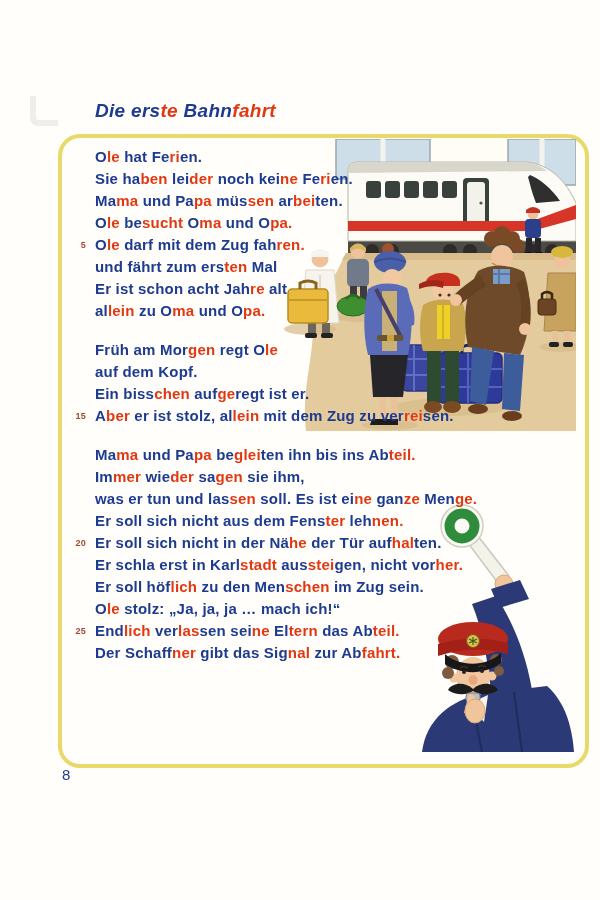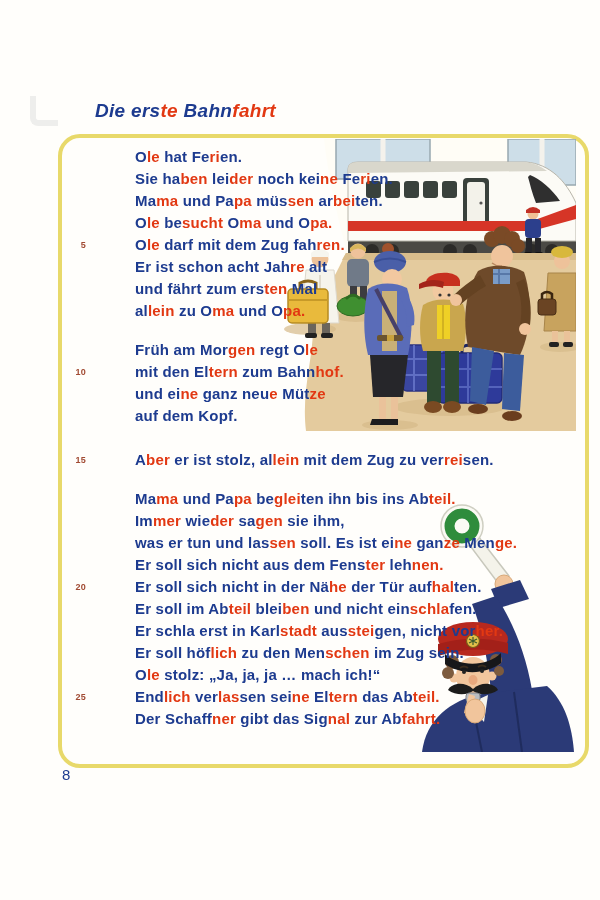--- a/index.html
+++ b/index.html
@@ -8,21 +8,21 @@
   .scan-artifact{position:absolute;left:30px;top:96px;width:22px;height:24px;
         border-left:6px solid #ececea;border-bottom:6px solid #ececea;
         border-bottom-left-radius:8px;opacity:.85;}
   .title{position:absolute;left:95px;top:100px;font-size:19px;font-weight:bold;
         font-style:italic;letter-spacing:.3px;white-space:pre;}
   .frame{position:absolute;left:58px;top:134px;width:523px;height:626px;
         border:4px solid var(--yellow,#e8d96a);border-radius:22px;z-index:0;}
   .text-block{position:absolute;left:58px;top:146px;z-index:2;}
   .para + .para{margin-top:17px;}
   .line{display:flex;height:22px;line-height:22px;font-size:15px;font-weight:bold;
-        letter-spacing:.2px;gap:40px;}
+        letter-spacing:.2px;}
   .lnum{width:28px;text-align:right;padding-right:9px;font-size:9px;line-height:23px;
         font-weight:bold;color:var(--numcol,#a14a32);}
   .ltext{white-space:pre;}
   span.b{color:var(--blue,#1d3b8f);}
   span.r{color:var(--red,#e23812);}
   .pagenum{position:absolute;left:62px;top:766px;font-size:15px;color:var(--blue,#1d3b8f);}
   .illu-station{position:absolute;left:280px;top:139px;width:296px;height:292px;z-index:1;}
   .illu-conductor{position:absolute;left:412px;top:492px;width:175px;height:260px;z-index:1;}
   svg{display:block;width:100%;height:100%;}
 </style>
@@ -54,50 +54,43 @@
         <div class="line">
           <span class="lnum"></span>
           <span class="ltext"><span class="b">O</span><span class="r">le</span><span class="b"> be</span><span class="r">sucht</span><span class="b"> O</span><span class="r">ma</span><span class="b"> und O</span><span class="r">pa.</span></span>
         </div>
         <div class="line">
           <span class="lnum">5</span>
           <span class="ltext"><span class="b">O</span><span class="r">le</span><span class="b"> darf mit dem Zug fah</span><span class="r">ren.</span></span>
         </div>
         <div class="line">
           <span class="lnum"></span>
+          <span class="ltext"><span class="b">und fährt zum ers</span><span class="r">ten</span><span class="b"> Mal</span></span>
+        </div>
+        <div class="line">
+          <span class="lnum"></span>
           <span class="ltext"><span class="b">Er ist schon acht Jah</span><span class="r">re</span><span class="b"> alt</span></span>
-        </div>
-        <div class="line">
-          <span class="lnum"></span>
-          <span class="ltext"><span class="b">und fährt zum ers</span><span class="r">ten</span><span class="b"> Mal</span></span>
         </div>
         <div class="line">
           <span class="lnum"></span>
           <span class="ltext"><span class="b">al</span><span class="r">lein</span><span class="b"> zu O</span><span class="r">ma</span><span class="b"> und O</span><span class="r">pa.</span></span>
         </div>
       </div>
       <div class="para">
         <div class="line">
           <span class="lnum"></span>
           <span class="ltext"><span class="b">Früh am Mor</span><span class="r">gen</span><span class="b"> regt O</span><span class="r">le</span></span>
         </div>
         <div class="line">
-          <span class="lnum">10</span>
-          <span class="ltext"><span class="b">mit den El</span><span class="r">tern</span><span class="b"> zum Bahn</span><span class="r">hof.</span></span>
-        </div>
-        <div class="line">
-          <span class="lnum"></span>
-          <span class="ltext"><span class="b">und ei</span><span class="r">ne</span><span class="b"> ganz neu</span><span class="r">e</span><span class="b"> Müt</span><span class="r">ze</span></span>
-        </div>
-        <div class="line">
           <span class="lnum"></span>
           <span class="ltext"><span class="b">auf dem Kopf.</span></span>
         </div>
         <div class="line">
           <span class="lnum"></span>
+          <span class="ltext"><span class="b">Ein biss</span><span class="r">chen</span><span class="b"> auf</span><span class="r">ge</span><span class="b">regt ist er.</span></span>
         </div>
         <div class="line">
           <span class="lnum">15</span>
           <span class="ltext"><span class="b">A</span><span class="r">ber</span><span class="b"> er ist stolz, al</span><span class="r">lein</span><span class="b"> mit dem Zug zu ver</span><span class="r">rei</span><span class="b">sen.</span></span>
         </div>
       </div>
       <div class="para">
         <div class="line">
           <span class="lnum"></span>
           <span class="ltext"><span class="b">Ma</span><span class="r">ma</span><span class="b"> und Pa</span><span class="r">pa</span><span class="b"> be</span><span class="r">glei</span><span class="b">ten ihn bis ins Ab</span><span class="r">teil.</span></span>
@@ -110,24 +103,20 @@
           <span class="lnum"></span>
           <span class="ltext"><span class="b">was er tun und las</span><span class="r">sen</span><span class="b"> soll. Es ist ei</span><span class="r">ne</span><span class="b"> gan</span><span class="r">ze</span><span class="b"> Men</span><span class="r">ge.</span></span>
         </div>
         <div class="line">
           <span class="lnum"></span>
           <span class="ltext"><span class="b">Er soll sich nicht aus dem Fens</span><span class="r">ter</span><span class="b"> leh</span><span class="r">nen.</span></span>
         </div>
         <div class="line">
           <span class="lnum">20</span>
           <span class="ltext"><span class="b">Er soll sich nicht in der Nä</span><span class="r">he</span><span class="b"> der Tür auf</span><span class="r">hal</span><span class="b">ten.</span></span>
-        </div>
-        <div class="line">
-          <span class="lnum"></span>
-          <span class="ltext"><span class="b">Er soll im Ab</span><span class="r">teil</span><span class="b"> blei</span><span class="r">ben</span><span class="b"> und nicht ein</span><span class="r">schla</span><span class="b">fen.</span></span>
         </div>
         <div class="line">
           <span class="lnum"></span>
           <span class="ltext"><span class="b">Er schla erst in Karl</span><span class="r">stadt</span><span class="b"> aus</span><span class="r">stei</span><span class="b">gen, nicht vor</span><span class="r">her.</span></span>
         </div>
         <div class="line">
           <span class="lnum"></span>
           <span class="ltext"><span class="b">Er soll höf</span><span class="r">lich</span><span class="b"> zu den Men</span><span class="r">schen</span><span class="b"> im Zug sein.</span></span>
         </div>
         <div class="line">

